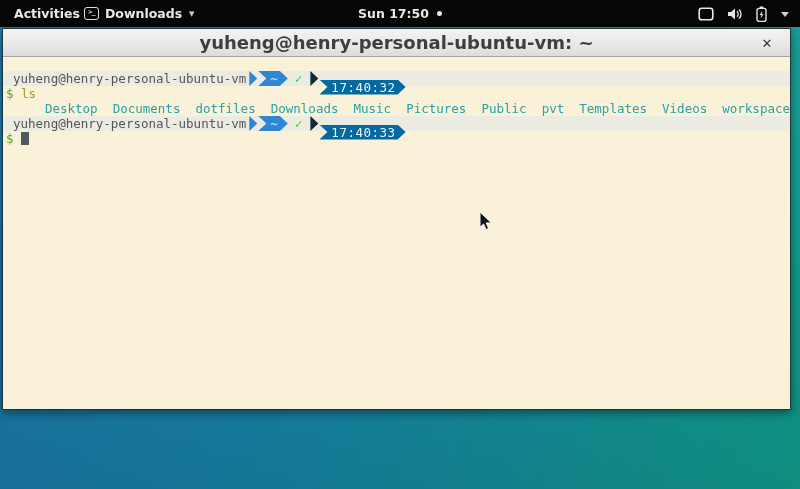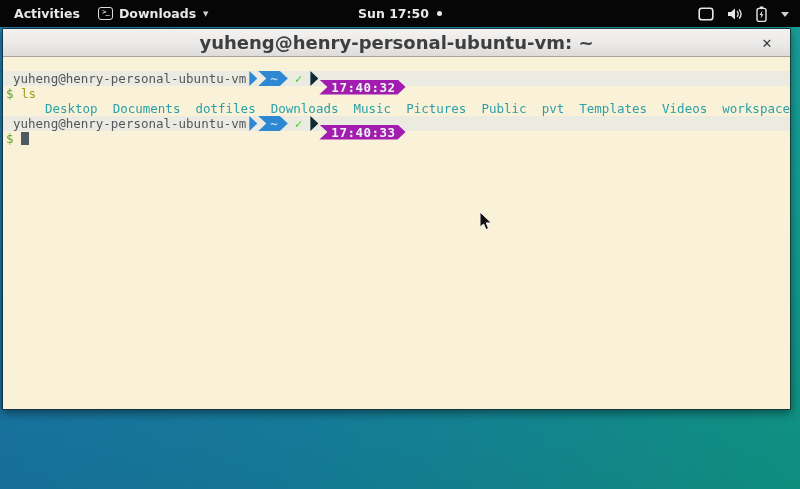--- a/index.html
+++ b/index.html
@@ -15,21 +15,21 @@
     content:""; position:absolute; inset:0;
     background:linear-gradient(to bottom,rgba(255,255,255,0.04) 0%,rgba(0,0,0,0) 35%,rgba(0,0,0,0.12) 100%);
   }
 
   
   .topbar {
     position:absolute; top:0; left:0; width:800px; height:27px;
     background:#060606; color:#e8e8e8; display:flex; align-items:center;
     font-size:12.5px; font-weight:700; z-index:30;
   }
-  .tb-left { display:flex; align-items:center; gap:14px; padding-left:10px; }
+  .tb-left { display:flex; align-items:center; padding-left:10px; }
   .tb-activities { padding:2px 4px; }
   .tb-app { display:flex; align-items:center; gap:6px; }
   .term-glyph {
     width:15px; height:13px; border:1.4px solid #dcdcdc; border-radius:3px;
     font-family:"DejaVu Sans Mono",monospace; font-size:7px; line-height:9px;
     color:#dcdcdc; text-align:center; font-weight:700; letter-spacing:-1px;
   }
   .caret-down { font-size:7px; color:#cfcfcf; margin-left:1px; }
   .tb-center {
     position:absolute; left:0; right:0; top:0; height:27px;
@@ -70,21 +70,21 @@
   .userhost { padding-left:10px; color:#54565a; }
 
   .pl-chevron { width:8px; height:15px; margin-left:3px; }
   .pl-chevron.blue { background:#2e87d2; clip-path:polygon(0 0,100% 50%,0 100%); }
   .pl-chevron.dark { background:#0e2b33; clip-path:polygon(0 0,100% 50%,0 100%); }
   .pl-body {
     height:15px; line-height:15px; margin-left:1px; padding:0 10px 0 12px;
     clip-path:polygon(0 0,calc(100% - 8px) 0,100% 50%,calc(100% - 8px) 100%,0 100%,8px 50%);
   }
   .pl-body.blue { background:#2e87d2; color:#bfdff7; font-weight:700; }
-  .pl-body.dark { background:#a21caf; color:#eef5f6; font-weight:700; letter-spacing:0.5px;margin-top:17px; }
+  .pl-body.dark { background:#0369a1; color:#eef5f6; font-weight:400; letter-spacing:0.5px;margin-top:17px; }
   .check { color:#3ed42c; font-weight:700; margin:0 5px 0 7px; }
 
   .dollar { color:#5da32c; }
   .cmd { color:#9aa021; }
   .dirs { color:#2aa1a8; display:block; padding-left:3px;text-align:right; }
   .block-cursor { display:inline-block; width:8px; height:13px; background:#4e5a60; vertical-align:-2px; }
 
   
   .mouse { position:absolute; left:479px; top:211px; z-index:40; }
 </style>

